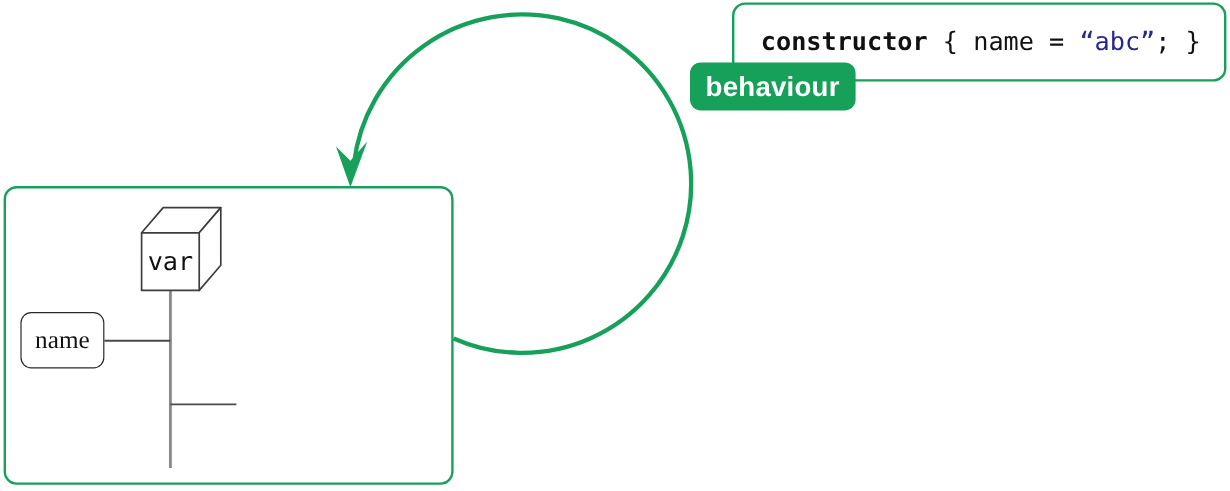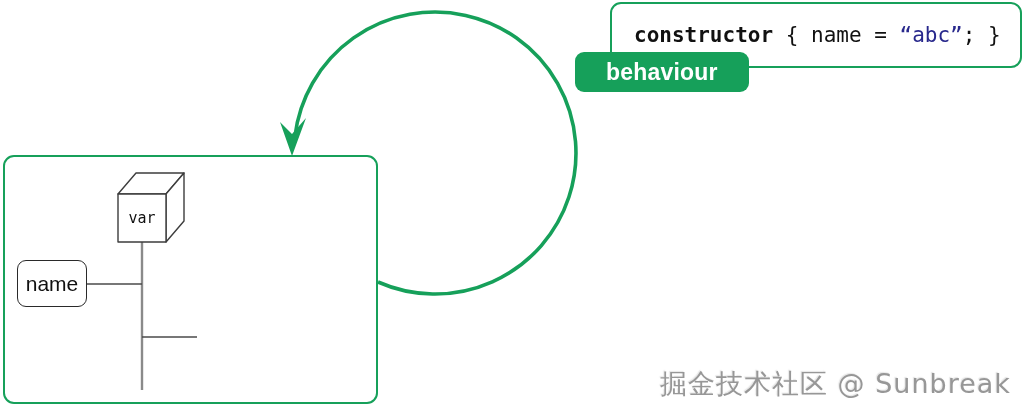--- a/index.html
+++ b/index.html
@@ -45,37 +45,37 @@
     white-space:pre;
   }
   .code-line .kw{font-weight:bold;}
   .code-line .str{color:var(--code-string-blue);}
   
   .pill{
     position:absolute;z-index:10;
     background:var(--accent-green);color:#ffffff;
     font-weight:bold;font-size:23px;
     display:flex;align-items:center;justify-content:center;
-    padding:0 31px;border-radius:9px;
+    padding:0 13px;border-radius:9px;
     letter-spacing:.2px;
   }
   .pill-behaviour{left:575px;top:52px;height:40px;min-width:132px;}
   .pill-structure{left:332px;top:140px;height:37px;min-width:115px;}
   
   .tree-text{
     position:absolute;z-index:6;
     font-family:"DejaVu Sans Mono",monospace;
-    font-size:15px;color:#111111;
+    font-size:21px;color:#111111;
     display:flex;align-items:center;justify-content:center;
   }
   .var-label{left:118px;top:194px;width:48px;height:48px;}
   .node-box{
     position:absolute;z-index:6;background:#ffffff;
     border:1.6px solid var(--node-border);border-radius:9px;
-    font-family:Liberation Sans, sans-serif;
+    font-family:Liberation Serif, serif;
     font-size:21px;color:#111111;
     display:flex;align-items:center;justify-content:center;
   }
   .node-name{left:17px;top:260px;width:70px;height:47px;}
   .node-init{left:197px;top:318px;width:148px;height:39px;}
   
   .watermark{
     position:absolute;right:14px;top:366px;z-index:3;
     font-family:"DejaVu Sans",sans-serif;
     font-size:27px;color:var(--watermark-gray);
@@ -111,15 +111,14 @@
       <polygon class="cube-face" points="166,194 184,173 184,221 166,242"></polygon>
       <rect class="cube-face" x="118" y="194" width="48" height="48"></rect>
     </g>
   </svg>
 
   <div class="tree-text var-label">var</div>
   <div class="node-box node-name">name</div>
 
   <div class="pill pill-behaviour">behaviour</div>
 
-  <div class="watermark">掘金技术社区 @ Sunbreak</div>
 
 </div>
 
 </body></html>

